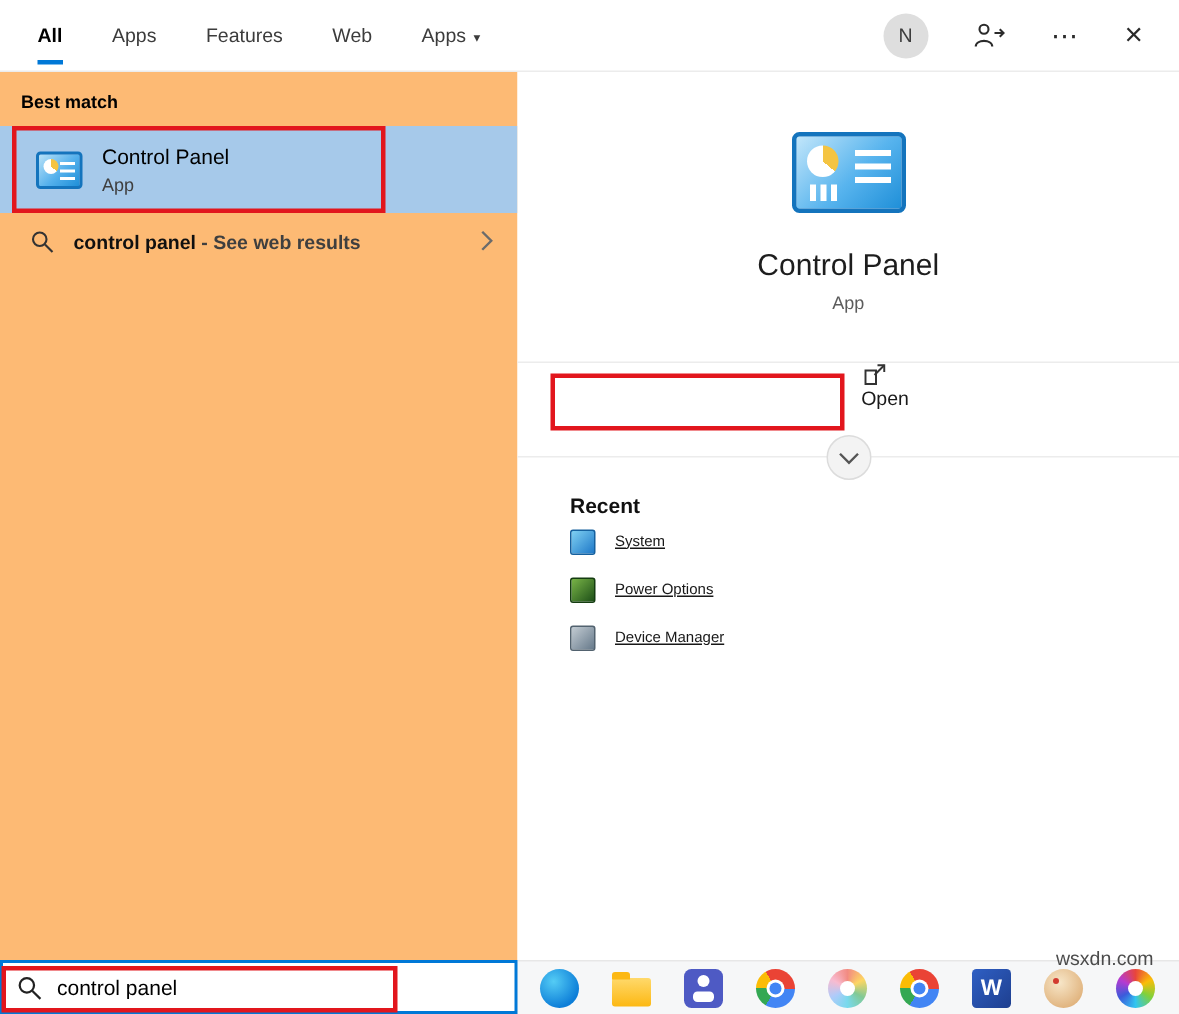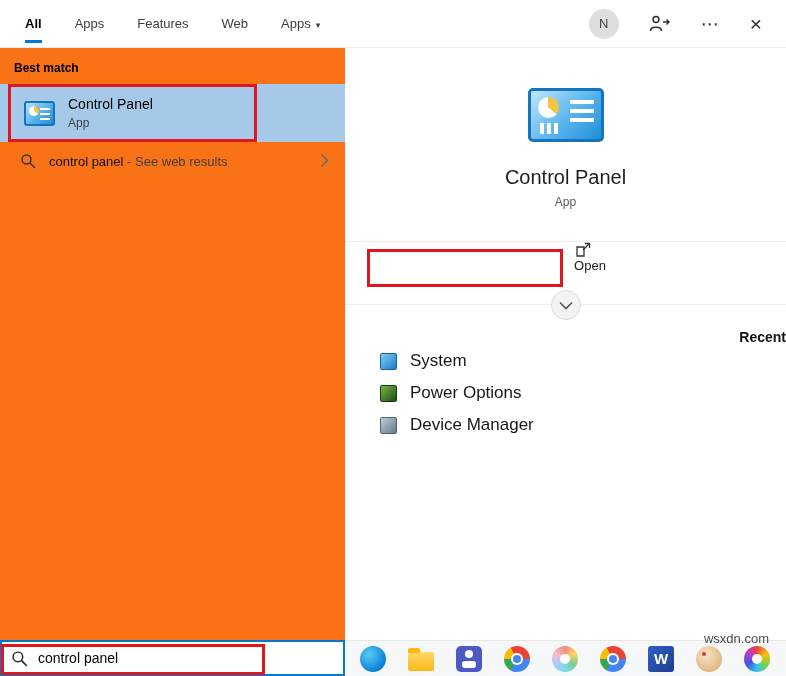--- a/index.html
+++ b/index.html
@@ -28,21 +28,21 @@
   .topbar-right { margin-left:auto; display:flex; align-items:center; gap:30px; margin-right:24px; }
   .avatar {
     width:30px; height:30px; border-radius:50%; background:#dedede; color:#3d3d3d;
     display:flex; align-items:center; justify-content:center; font-size:13px; cursor:pointer;
   }
   .icon-btn { cursor:pointer; display:flex; align-items:center; justify-content:center; color:#2b2b2b; }
   .ellipsis-glyph { font-size:18px; letter-spacing:1px; color:#2b2b2b; }
   .close-glyph { font-size:21px; color:#2b2b2b; line-height:1; }
 
   
-  .left-panel { position:absolute; top:48px; left:0; width:345px; bottom:0; background:#f97316; }
+  .left-panel { position:absolute; top:48px; left:0; width:345px; bottom:0; background:#fdba74; }
   .section-header { font-size:12px; font-weight:700; color:#000; padding:13px 14px 9px 14px; }
   .best-match-item {
     height:58px; background:#a6c9ea; display:flex; align-items:center; position:relative; cursor:pointer;
   }
   .cp-icon-small {
     margin-left:24px; width:31px; height:25px; flex:0 0 auto;
     background:linear-gradient(135deg,#b9e2f8,#54b0ec 55%,#1f8fd8);
     border:2px solid #1474bd; border-radius:3px; position:relative;
   }
   .cp-icon-small::before {
@@ -52,21 +52,21 @@
   .cp-icon-small::after {
     content:""; position:absolute; right:3px; top:5px; width:10px; height:2px; background:#fff;
     box-shadow:0 5px 0 #fff, 0 10px 0 #fff;
   }
   .bm-text { margin-left:13px; }
   .bm-title { font-size:14px; color:#000; }
   .bm-sub { font-size:12px; color:#3f3f3f; margin-top:4px; }
   .annot { border:3px solid #e2161d; pointer-events:none; }
   .annot-bm { position:absolute; left:8px; top:0; height:100%; width:249px; }
 
-  .web-row { display:flex; align-items:center; height:38px; padding-left:20px; position:relative; cursor:pointer; }
+  .web-row { display:flex; align-items:center; height:38px; padding-left:20px; position:relative; cursor:pointer;font-weight:bold; }
   .web-text { font-size:13px; color:#101010; margin-left:13px; }
   .web-suffix { color:#3f3f3f; }
   .chev-right { position:absolute; right:16px; top:11px; }
 
   
   .search-box {
     position:absolute; left:0; bottom:0; width:345px; height:36px; background:#fff;
     border:2px solid #0078d7; display:flex; align-items:center; z-index:5;
   }
   .search-box svg { margin-left:9px; flex:0 0 auto; }
@@ -107,30 +107,30 @@
   .annot-open { position:absolute; left:22px; top:7px; width:196px; height:38px; }
 
   .divider2 { position:relative; margin-top:17px; border-top:1px solid #ececec; }
   .expander {
     position:absolute; left:50%; top:-15px; transform:translateX(-50%);
     width:30px; height:30px; border-radius:50%; background:#f3f3f3; border:1px solid #dcdcdc;
     display:flex; align-items:center; justify-content:center; cursor:pointer;
   }
 
   .recent { padding:24px 0 0 35px; }
-  .recent-header { font-size:14px; font-weight:600; color:#111;text-align:right; }
+  .recent-header { font-size:14px; font-weight:600; color:#111; }
   .recent-item { display:flex; align-items:center; height:32px; cursor:pointer; }
   .recent-item:first-of-type { margin-top:10px; }
   .ri { width:17px; height:17px; border-radius:2px; flex:0 0 auto; }
   .ri-system   { background:linear-gradient(135deg,#7fd0f2,#1e78c8); border:1px solid #15609e; }
   .ri-programs { background:linear-gradient(135deg,#3c4360,#131729); border:1px solid #0d1020; }
   .ri-trouble  { background:linear-gradient(135deg,#d3dce3,#5b7e9e); border:1px solid #4a678a; }
   .ri-device   { background:linear-gradient(135deg,#c3ccd3,#66798a); border:1px solid #52626f; }
   .ri-power    { background:linear-gradient(135deg,#79b447,#1d4f18); border:1px solid #143c10; }
-  .ri-label { font-size:17px; color:#181818; margin-left:13px; }
+  .ri-label { font-size:10px; color:#181818; margin-left:13px;text-decoration:underline; }
 
   
   .taskbar {
     position:absolute; left:345px; right:0; bottom:0; height:36px; background:#f6f7f8;
     border-top:1px solid #e7e7e7; display:flex; align-items:center; gap:22px; padding-left:15px;
   }
   .tb { width:26px; height:26px; position:relative; flex:0 0 auto; cursor:pointer; }
   .tb-edge { border-radius:50%; background:radial-gradient(circle at 35% 32%, #54ccf5, #0d7ed8 72%); }
   .tb-folder { height:19px; margin-top:5px; background:linear-gradient(#ffd96b,#fcb813); border-radius:2px; }
   .tb-folder::before { content:""; position:absolute; top:-4px; left:0; width:12px; height:5px; background:#fcb813; border-radius:2px 2px 0 0; }

